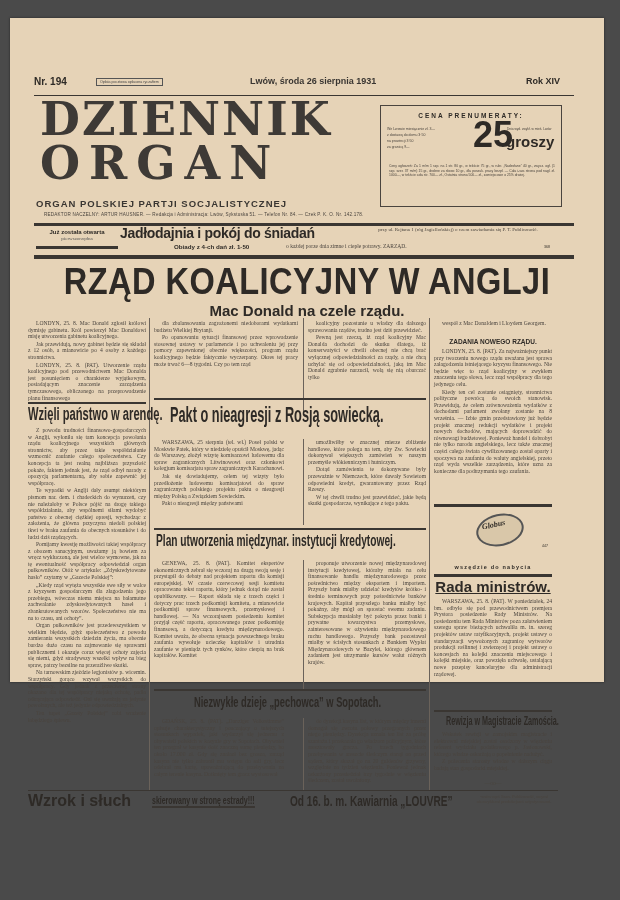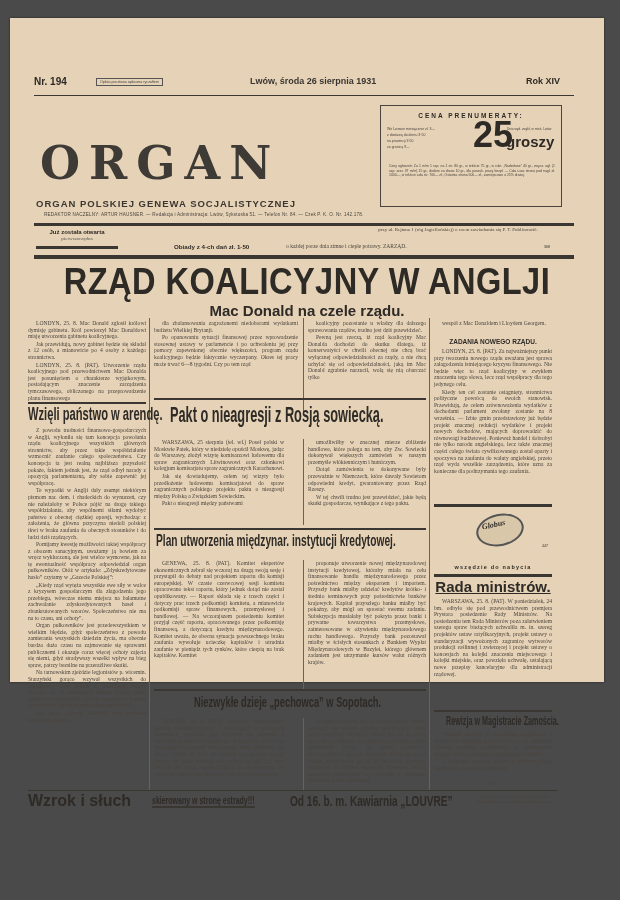--- a/index.html
+++ b/index.html
@@ -18,42 +18,44 @@
 <body>
 
 <div class="page">
 
   <div class="abs sans" style="left:24px;top:58px;font-size:10px;font-weight:bold;">Nr. 194</div>
   <div class="abs sans" style="left:86px;top:60px;font-size:3.6px;border:1px solid #555;padding:1px 3px;color:#444;">Opłata pocztowa opłacona ryczałtem</div>
   <div class="abs sans" style="left:240px;top:58px;font-size:9px;font-weight:bold;color:#3a3632;">Lwów, środa 26 sierpnia 1931</div>
   <div class="abs sans" style="left:516px;top:58px;font-size:9px;font-weight:bold;">Rok XIV</div>
   <div class="rule" style="left:24px;top:77px;width:540px;height:1px;"></div>
 
+  <div class="abs" style="left:30px;top:78px;font-family:'DejaVu Serif',serif;font-size:46px;font-weight:bold;letter-spacing:2px;line-height:46px;color:#3e3a36;">DZIENNIK</div>
   <div class="abs" style="left:30px;top:122px;font-family:'DejaVu Serif',serif;font-size:46px;font-weight:bold;letter-spacing:9px;line-height:46px;color:#3e3a36;">ORGAN</div>
-  <div class="abs sans" style="left:26px;top:180px;font-size:9.5px;font-weight:bold;letter-spacing:1px;color:#3a3632;">ORGAN POLSKIEJ GENEWA SOCJALISTYCZNEJ</div>
+  <div class="abs sans" style="left:26px;top:180px;font-size:9.5px;font-weight:bold;letter-spacing:1px;color:#3a3632;">ORGAN POLSKIEJ PARTJI SOCJALISTYCZNEJ</div>
   <div class="abs sans" style="left:34px;top:194px;font-size:4.6px;letter-spacing:0.2px;color:#4a443e;white-space:nowrap;">REDAKTOR NACZELNY: ARTUR HAUSNER. — Redakcja i Administracja: Lwów, Sykstuska 51. — Telefon Nr. 84. — Czek P. K. O. Nr. 142.178.</div>
 
   <div class="abs" style="left:370px;top:87px;width:180px;height:100px;border:1px solid #4a443e;">
     <div class="abs sans" style="left:0;top:6px;width:180px;text-align:center;font-size:6.5px;font-weight:bold;letter-spacing:2px;">CENA PRENUMERATY:</div>
     <div class="abs sans" style="left:6px;top:20px;width:70px;font-size:3.5px;line-height:6px;color:#4a443e;">
       <div><span>We Lwowie miesięcznie zł.</span> <span>3—</span></div>
       <div><span>z dostawą do domu</span> <span>3·50</span></div>
       <div><span>na prowincji</span> <span>3·50</span></div>
       <div><span>za granicą</span> <span>9—</span></div>
     </div>
     <div class="abs sans" style="left:92px;top:14px;font-size:36px;font-weight:bold;line-height:30px;">25</div>
     <div class="abs sans" style="left:126px;top:21px;font-size:3.2px;color:#4a443e;white-space:nowrap;">Dnia wyd. zwykł. w mieś. Lwów</div>
     <div class="abs sans" style="left:125px;top:27px;font-size:15px;font-weight:bold;">groszy</div>
     <div class="abs sans" style="left:8px;top:58px;width:166px;font-size:3.4px;line-height:4.6px;text-align:justify;color:#4a443e;">Ceny ogłoszeń: Za 1 m/m 1 szp. na 1 str. 80 gr., w tekście 75 gr., w rubr. „Nadesłane” 40 gr., zwycz. ogł. (1 szp. szer. 37 m/m) 15 gr., drobne za słowo 10 gr., dla poszuk. pracy bezpł. — Cała i-sza strona pod nagł. zł. 1000—, w tekście cała str. 700— zł., Ostatnia strona 500— zł., zamiejscowe o 25% drożej.</div>
   </div>
 
   <div class="rule" style="left:24px;top:205px;width:540px;height:3px;"></div>
   <div class="abs sans" style="left:26px;top:211px;width:82px;text-align:center;font-size:6px;font-weight:bold;">Już została otwarta</div>
   <div class="abs" style="left:26px;top:218px;width:82px;text-align:center;font-size:5px;color:#555;">pierwszorzędna</div>
   <div class="rule" style="left:26px;top:228px;width:82px;height:3px;"></div>
+  <div class="abs sans" style="left:110px;top:207px;font-size:14px;font-weight:bold;letter-spacing:-0.3px;">Jadłodajnia i pokój do śniadań</div>
   <div class="abs" style="left:354px;top:209px;width:188px;font-size:5px;line-height:6.5px;text-align:center;color:#4a443e;">przy ul. Rejtana 1 (róg Jagiellońskiej) o czem zawiadamia się P. T. Publiczność.</div>
   <div class="abs sans" style="left:164px;top:225px;font-size:6.2px;font-weight:bold;">Obiady z 4-ch dań zł. 1·50</div>
   <div class="abs" style="left:276px;top:225px;font-size:5.5px;color:#4a443e;white-space:nowrap;">o każdej porze dnia zimne i ciepłe potrawy. ZARZĄD.</div>
   <div class="abs sans" style="left:534px;top:227px;font-size:3.5px;">368</div>
   <div class="rule" style="left:24px;top:237px;width:540px;height:4px;"></div>
 
   <div class="abs sans" style="left:20px;top:242px;width:554px;text-align:center;font-size:37px;font-weight:bold;letter-spacing:0.5px;line-height:44px;transform:scaleX(0.88);transform-origin:center top;color:#2e2a26;">RZĄD KOALICYJNY W ANGLJI</div>
   <div class="abs sans" style="left:20px;top:284px;width:554px;text-align:center;font-size:15px;font-weight:bold;">Mac Donald na czele rządu.</div>
 
   <div class="vrule" style="left:139px;top:300px;height:472px;"></div>

